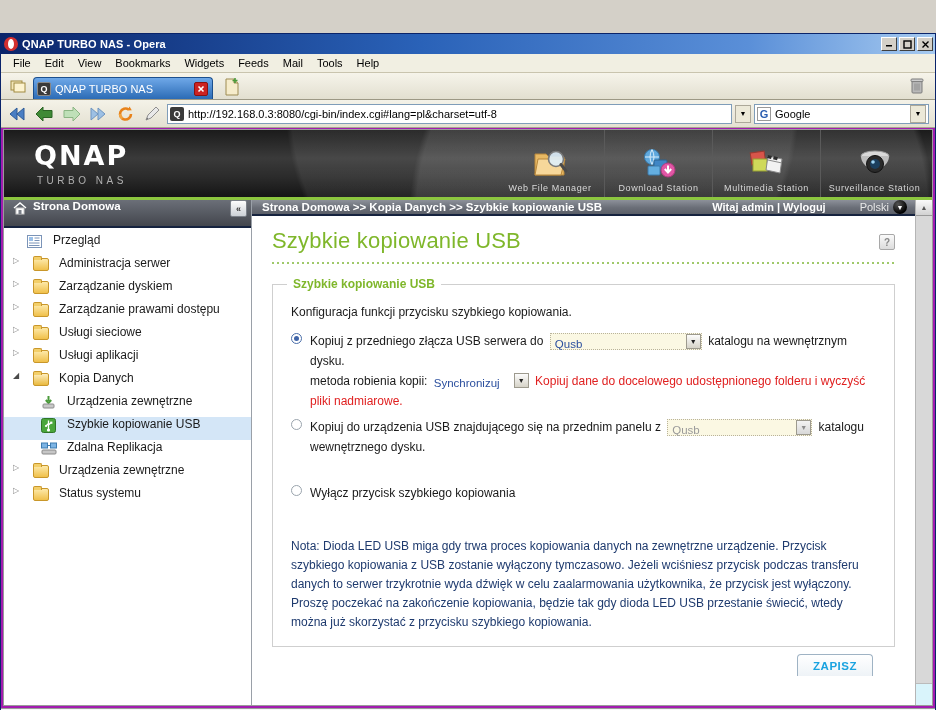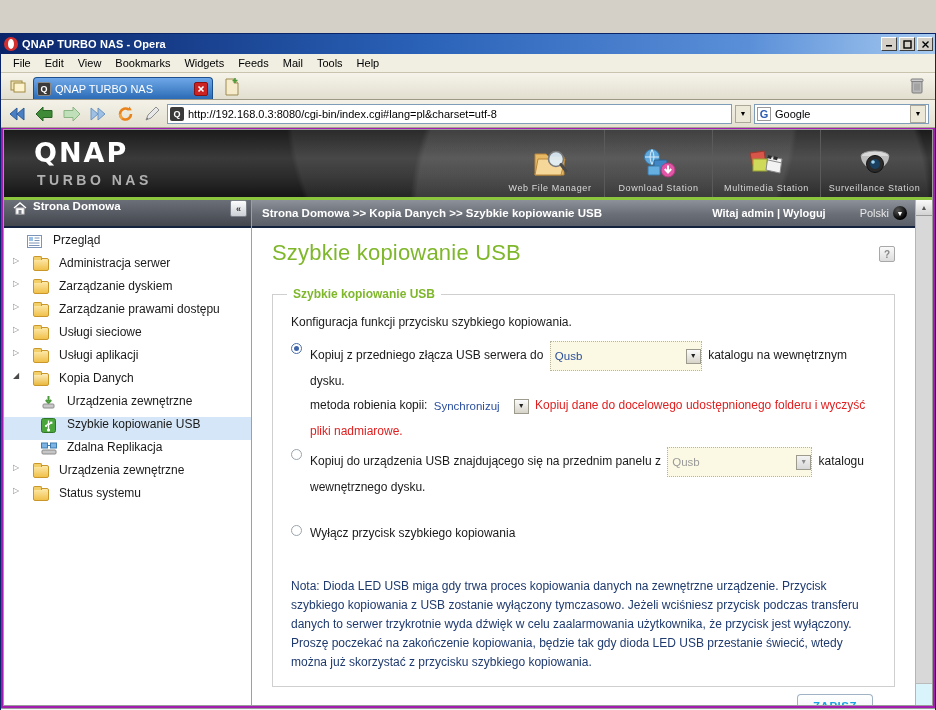--- a/index.html
+++ b/index.html
@@ -196,22 +196,22 @@
     flex: 0 0 auto;
     position: relative;
   }
   .brand { padding-left: 30px; }
   .brand-logo {
     color: #fff; font-size: 27px; font-weight: bold;
     letter-spacing: 2px; line-height: 1;
     font-family: "DejaVu Sans", sans-serif;
   }
   .brand-sub {
-    color: #b0b0b0; font-size: 14px; letter-spacing: 3.5px;
-    margin-top: 6px; padding-left: 3px; font-weight: bold;
+    color: #b0b0b0; font-size: 10px; letter-spacing: 3.5px;
+    margin-top: 6px; padding-left: 3px;
   }
   .stations {
     position: absolute; right: 4px; top: 0; height: 100%;
     display: flex; align-items: flex-end;
   }
   .station {
     width: 108px; height: 100%;
     display: flex; flex-direction: column;
     align-items: center; justify-content: flex-end;
     padding-bottom: 4px;
@@ -283,21 +283,21 @@
   .folder.open { background: linear-gradient(to bottom,#fdeec0,#e9b93e); }
 
   
   .main {
     flex: 1 1 auto;
     display: flex; flex-direction: column;
     overflow: hidden;
     background: #fff;
   }
   .crumbbar {
-    height: 28px;
+    height: 16px;
     background: linear-gradient(to bottom,#8d919a,#6a6e77 55%,#5b5f68);
     display: flex; align-items: center;
     padding: 0 8px 0 10px;
     border-bottom: 2px solid #16233f;
     flex: 0 0 auto;
   }
   .crumb { color: #fff; font-size: 11.5px; font-weight: bold; flex: 1 1 auto; white-space: nowrap; }
   .greet { color: #fff; font-size: 11px; font-weight: bold; margin-right: 34px; white-space: nowrap; }
   .lang { color: #e8e8e8; font-size: 11px; display: flex; align-items: center; gap: 4px; white-space: nowrap; }
   .lang-arrow {
@@ -356,22 +356,22 @@
   }
   .radio.on { border-color: #4a6ea9; }
   .radio.on::after {
     content:""; position:absolute; left:2px; top:2px;
     width: 5px; height: 5px; border-radius: 50%;
     background: #3f64a8;
   }
   .opt-body { font-size: 12px; color: #1a1a1a; line-height: 20px; }
 
   .sel-box {
-    display: inline-flex; align-items: center;
-    height: 30px; vertical-align: middle;
+    display: inline-flex; align-items: flex-start;
+    height: 17px; vertical-align: middle;
     background: #fbf8e3; border: 1px dotted #b9b39a;
     padding: 0 0 0 4px; margin: 0 3px;
   }
   .sel-box.w1 { width: 152px; }
   .sel-box.w2 { width: 145px; }
   .sel-box.narrow { width: 95px; border: none; background: transparent; padding-left: 0; }
   .sel-val { font-size: 11.5px; color: #2b4f9e; flex: 1 1 auto; white-space: nowrap; }
   .sel-box.disabled .sel-val { color: #9a9a9a; }
   .sel-btn {
     width: 15px; height: 15px; flex: 0 0 auto;

